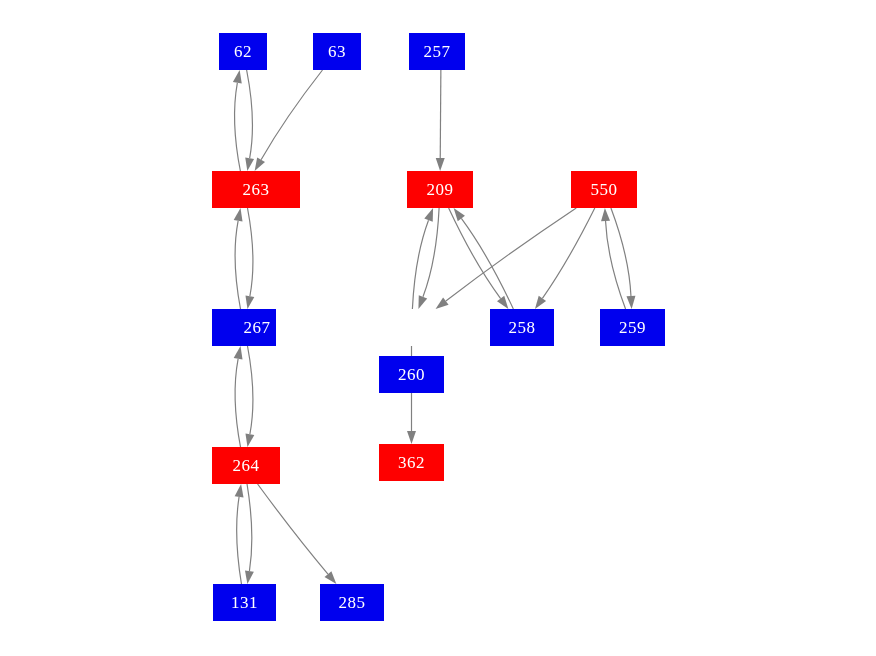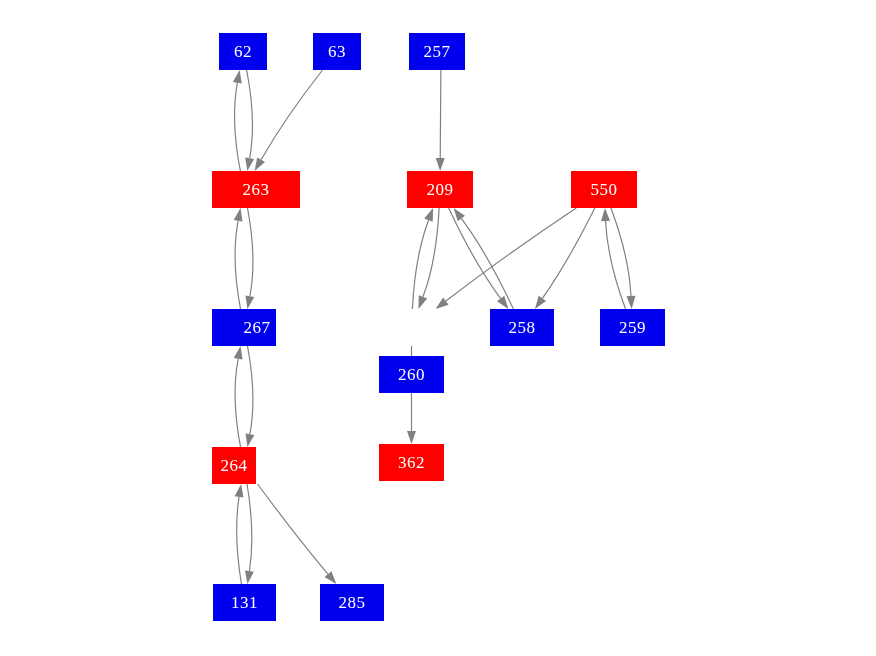--- a/index.html
+++ b/index.html
@@ -113,21 +113,21 @@
       </div>
       <div class="node" style="left: 379px; top: 309px; width: 65px; height: 37px; background: rgb(0, 0, 238); margin-top: 47px;">
         <span class="node-label">260</span>
       </div>
       <div class="node" style="left: 490px; top: 309px; width: 64px; height: 37px; background: rgb(0, 0, 238);">
         <span class="node-label">258</span>
       </div>
       <div class="node" style="left: 600px; top: 309px; width: 65px; height: 37px; background: rgb(0, 0, 238);">
         <span class="node-label">259</span>
       </div>
-      <div class="node" style="left: 212px; top: 447px; width: 44px; height: 37px; background: rgb(254, 0, 0); align-items: center;">
+      <div class="node" style="left: 212px; top: 447px; width: 68px; height: 37px; background: rgb(254, 0, 0); align-items: center;">
         <span class="node-label">264</span>
       </div>
       <div class="node" style="left: 379px; top: 444px; width: 65px; height: 37px; background: rgb(254, 0, 0);">
         <span class="node-label">362</span>
       </div>
       <div class="node" style="left: 213px; top: 584px; width: 63px; height: 37px; background: rgb(0, 0, 238);">
         <span class="node-label">131</span>
       </div>
       <div class="node" style="left: 320px; top: 584px; width: 64px; height: 37px; background: rgb(0, 0, 238);">
         <span class="node-label">285</span>

